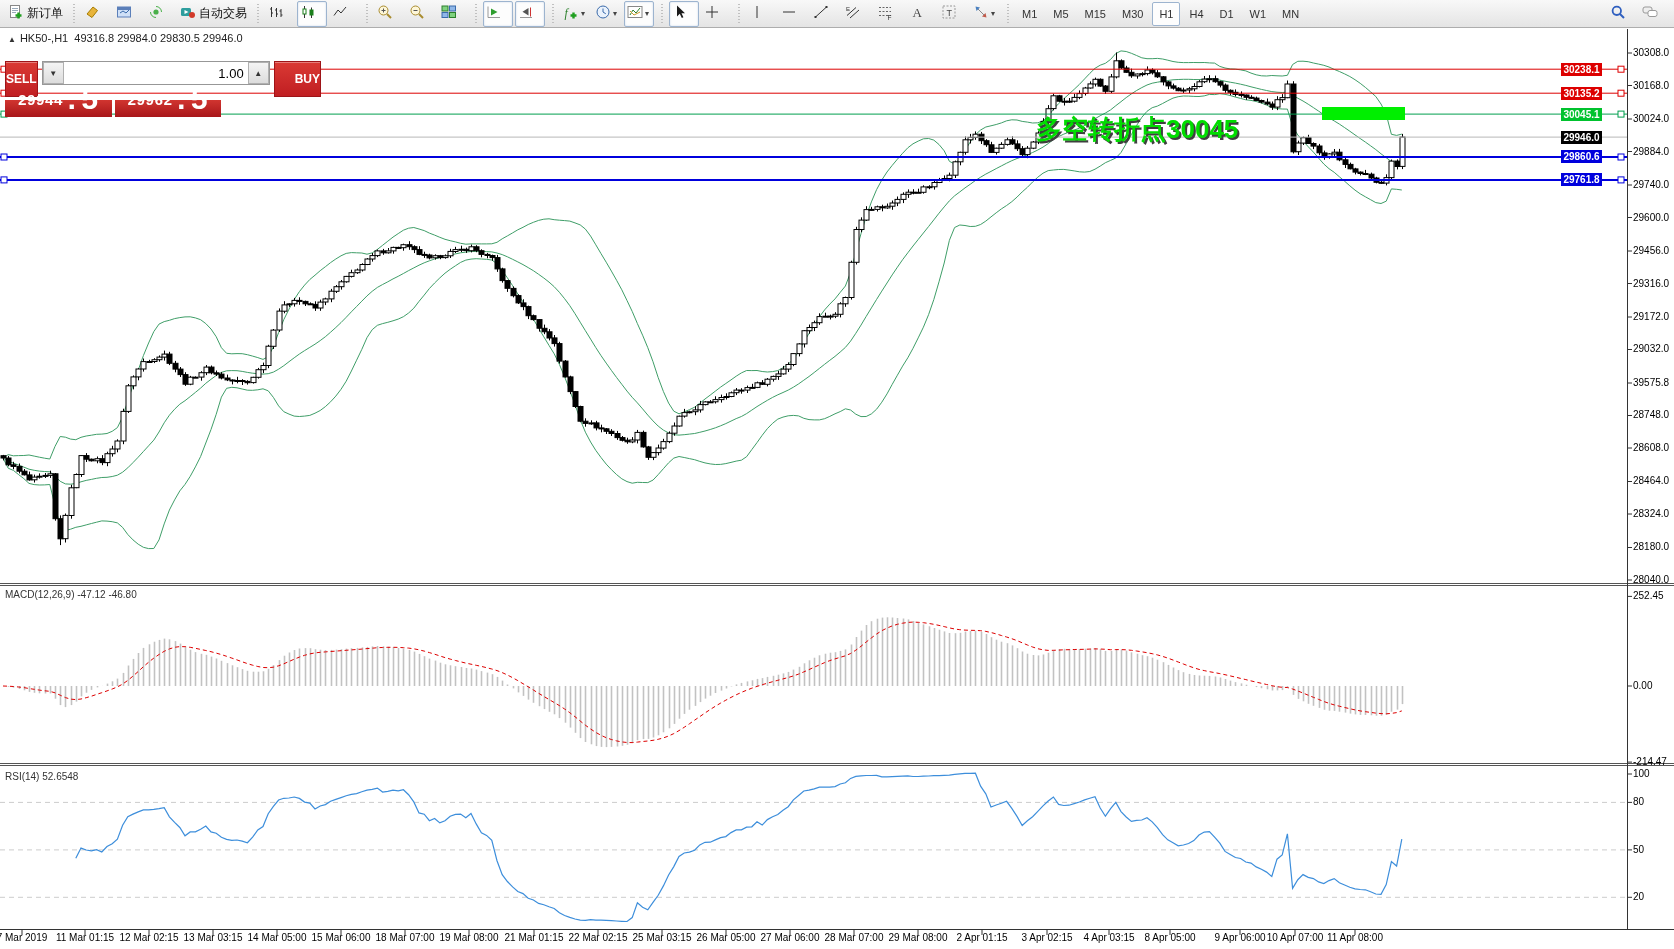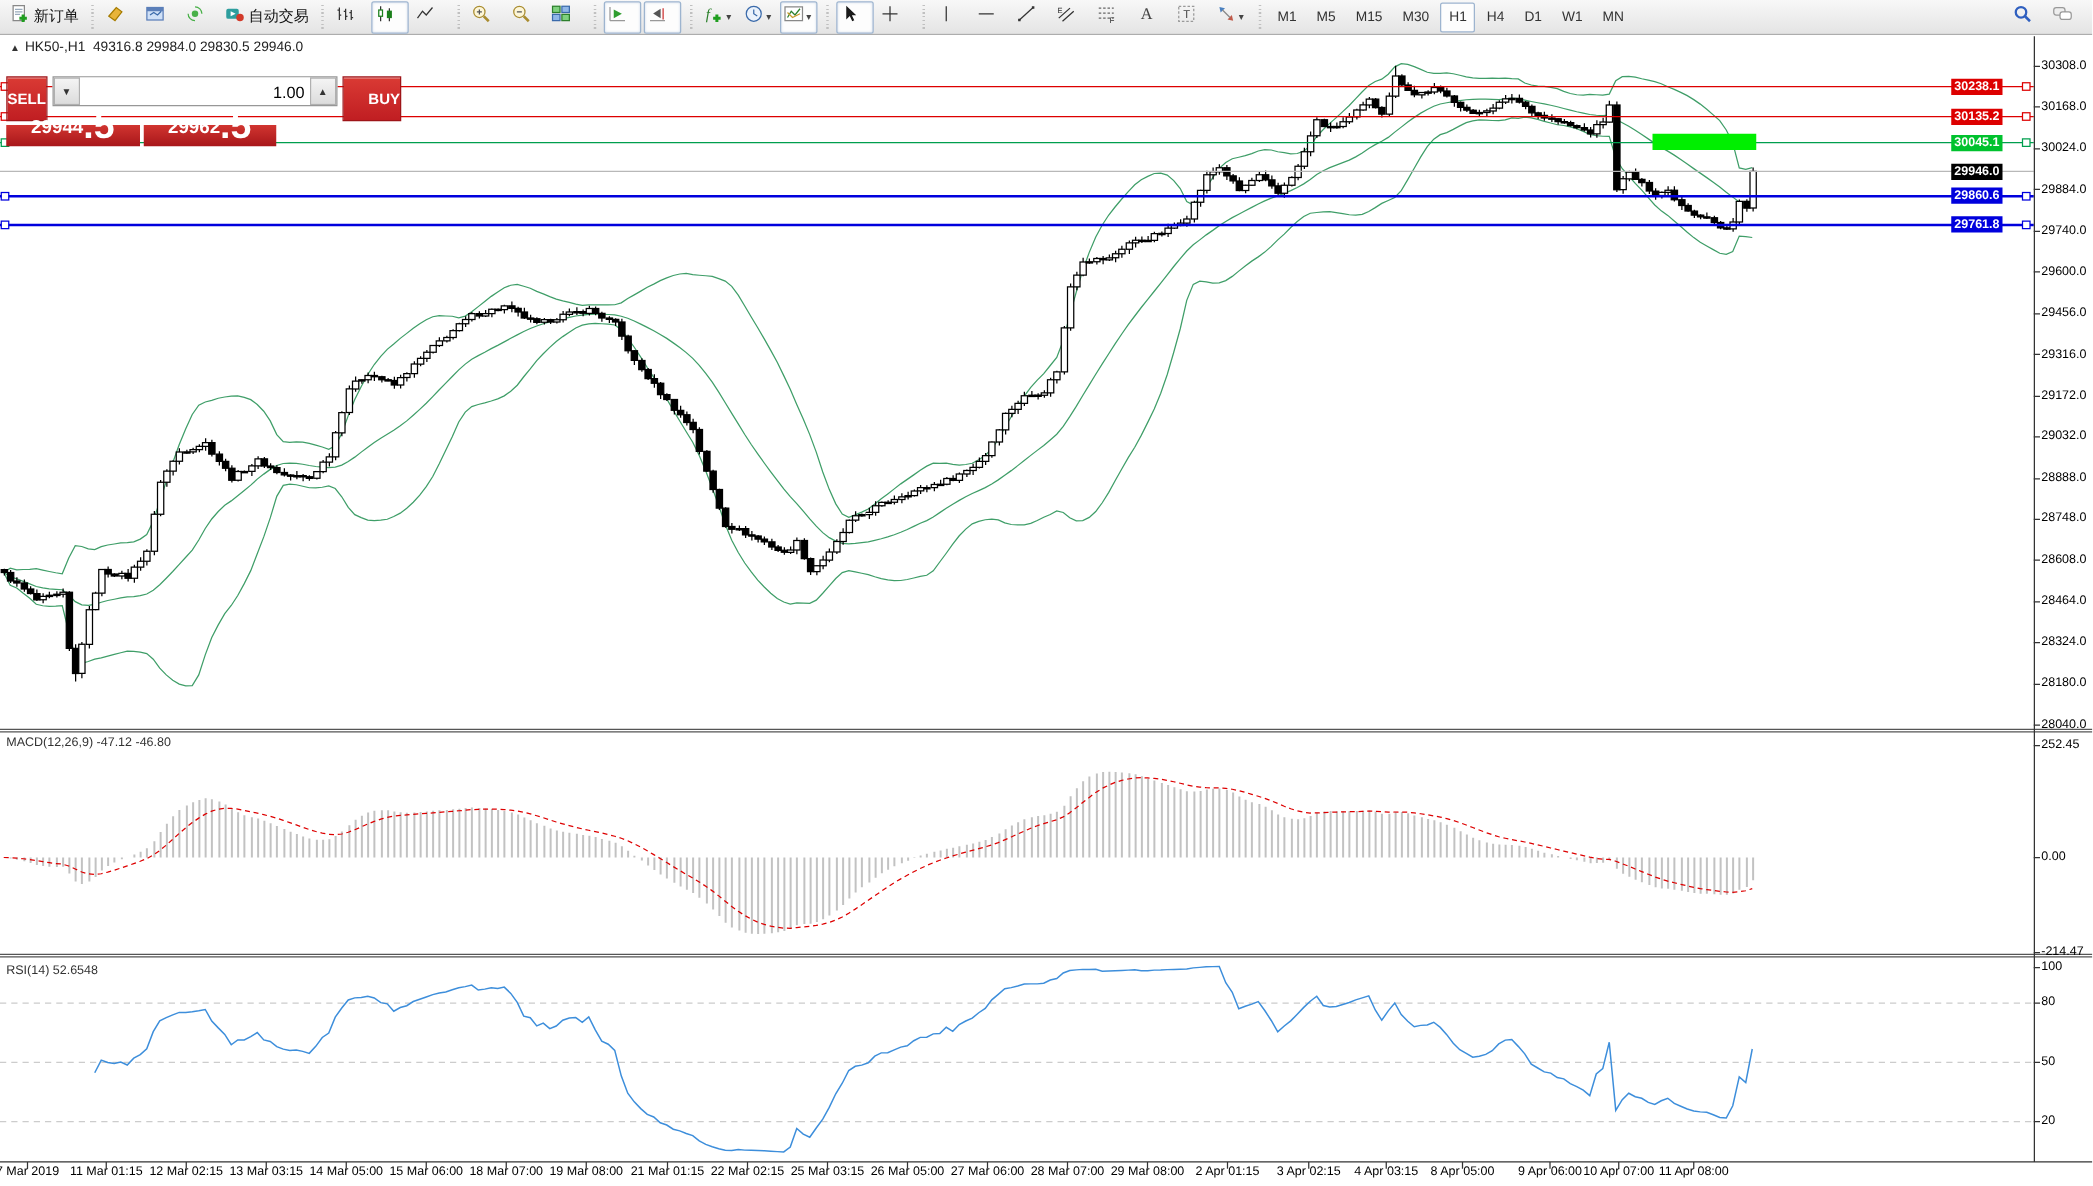--- a/index.html
+++ b/index.html
@@ -37,21 +37,21 @@
   .tp-row{display:flex;height:36px;margin-top:13px;}
   .tp-btn{width:46px;background:linear-gradient(#da3a34,#c01e22);border:1px solid #9e1418;
     color:#fff;font-size:12px;font-weight:bold;display:flex;align-items:center;justify-content:center;
     box-shadow:inset 0 1px 0 rgba(255,255,255,.35);}
   #buy-btn{width:48px;padding-left:20px;}
   .tp-vol{flex:1;display:flex;margin:0 4px;border:1px solid #979797;background:#fff;height:22px;}
   .tp-step{width:19px;background:linear-gradient(#f4f4f4,#dcdcdc);border:1px solid #b0b0b0;
     display:flex;align-items:center;justify-content:center;font-size:8px;color:#333;}
   .tp-input{flex:1;border:none;outline:none;font-size:13px;text-align:right;padding:0 4px;
     font-family:"Liberation Sans",sans-serif;min-width:0;}
-  .tp-prices{display:flex;margin-top:3px;height:17px;gap:3px;}
+  .tp-prices{display:flex;margin-top:3px;height:17px;gap:3px;font-family:Liberation Mono, monospace;}
   .tp-price{flex:1;background:linear-gradient(#d13530,#a8161a);color:#fff;display:flex;
     align-items:flex-end;justify-content:center;padding-bottom:2px;}
   .tp-price .pi{font-size:15px;font-weight:bold;line-height:26px;}
   .tp-price .pf{font-size:30px;font-weight:bold;line-height:28px;}
 </style>
 </head>
 <body>
 
 <div id="app">
   <svg id="chart-svg" width="1674" height="949" viewBox="0 0 1674 949">
@@ -1191,39 +1191,40 @@
     </div>
   </div>
 
   <div id="macd-label">
     <span>MACD(12,26,9)</span> <span>-47.12 -46.80</span>
   </div>
   <div id="rsi-label">
     <span>RSI(14)</span> <span>52.6548</span>
   </div>
 
+  <div id="annotation">多空转折点30045</div>
 
   <div id="labels">
       <div style="top:63px;background:#dd0000" class="tag">30238.1</div>
       <div style="top:87px;background:#dd0000" class="tag">30135.2</div>
       <div style="top:108px;background:#00c22e" class="tag">30045.1</div>
       <div style="top:131px;background:#000000" class="tag">29946.0</div>
       <div style="top:150px;background:#0000dd" class="tag">29860.6</div>
       <div style="top:173px;background:#0000dd" class="tag">29761.8</div>
       <div style="top:47px" class="ylab">30308.0</div>
       <div style="top:80px" class="ylab">30168.0</div>
       <div style="top:113px" class="ylab">30024.0</div>
       <div style="top:146px" class="ylab">29884.0</div>
       <div style="top:179px" class="ylab">29740.0</div>
       <div style="top:212px" class="ylab">29600.0</div>
       <div style="top:245px" class="ylab">29456.0</div>
       <div style="top:278px" class="ylab">29316.0</div>
       <div style="top:311px" class="ylab">29172.0</div>
       <div style="top:343px" class="ylab">29032.0</div>
-      <div style="top:377px" class="ylab">28888.0</div>
+      <div style="top:377px" class="ylab">39575.8</div>
       <div style="top:409px" class="ylab">28748.0</div>
       <div style="top:442px" class="ylab">28608.0</div>
       <div style="top:475px" class="ylab">28464.0</div>
       <div style="top:508px" class="ylab">28324.0</div>
       <div style="top:541px" class="ylab">28180.0</div>
       <div style="top:574px" class="ylab">28040.0</div>
       <div style="top:590px" class="ylab">252.45</div>
       <div style="top:680px" class="ylab">0.00</div>
       <div style="top:756px" class="ylab">-214.47</div>
       <div style="top:768px" class="ylab">100</div>

